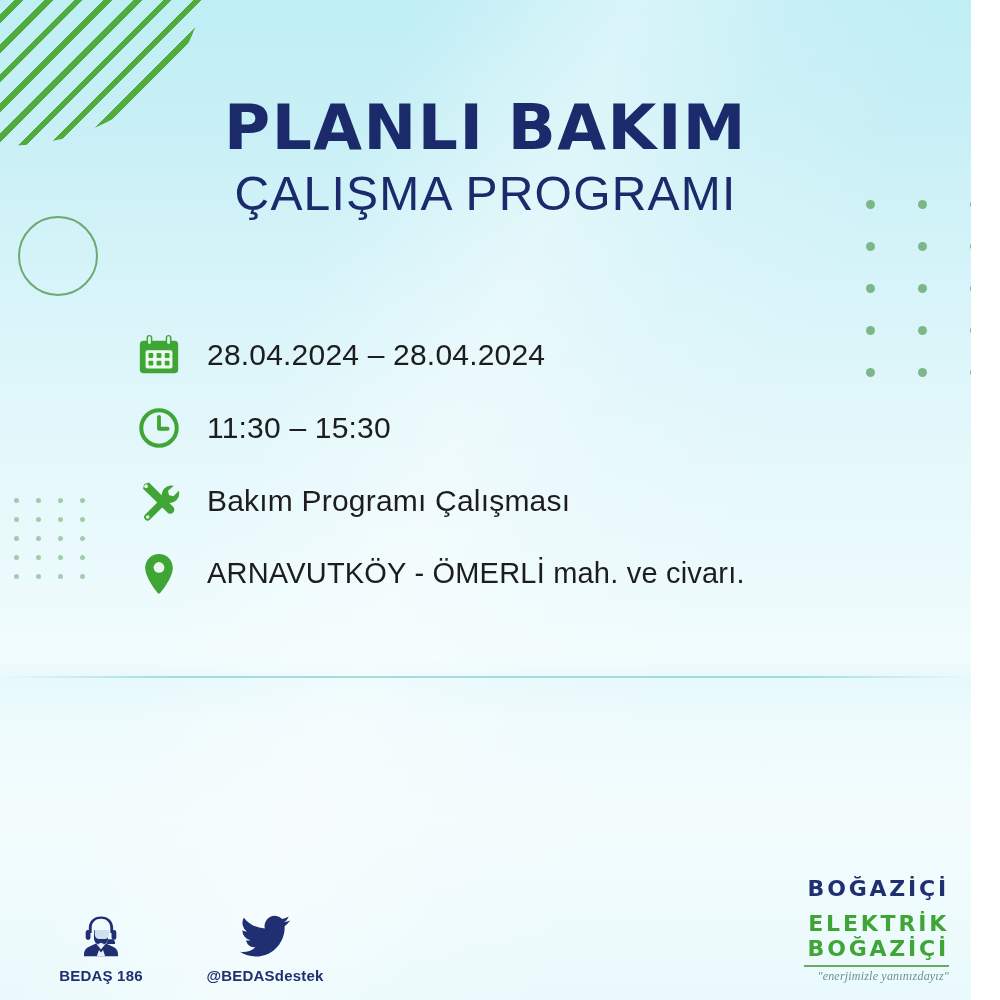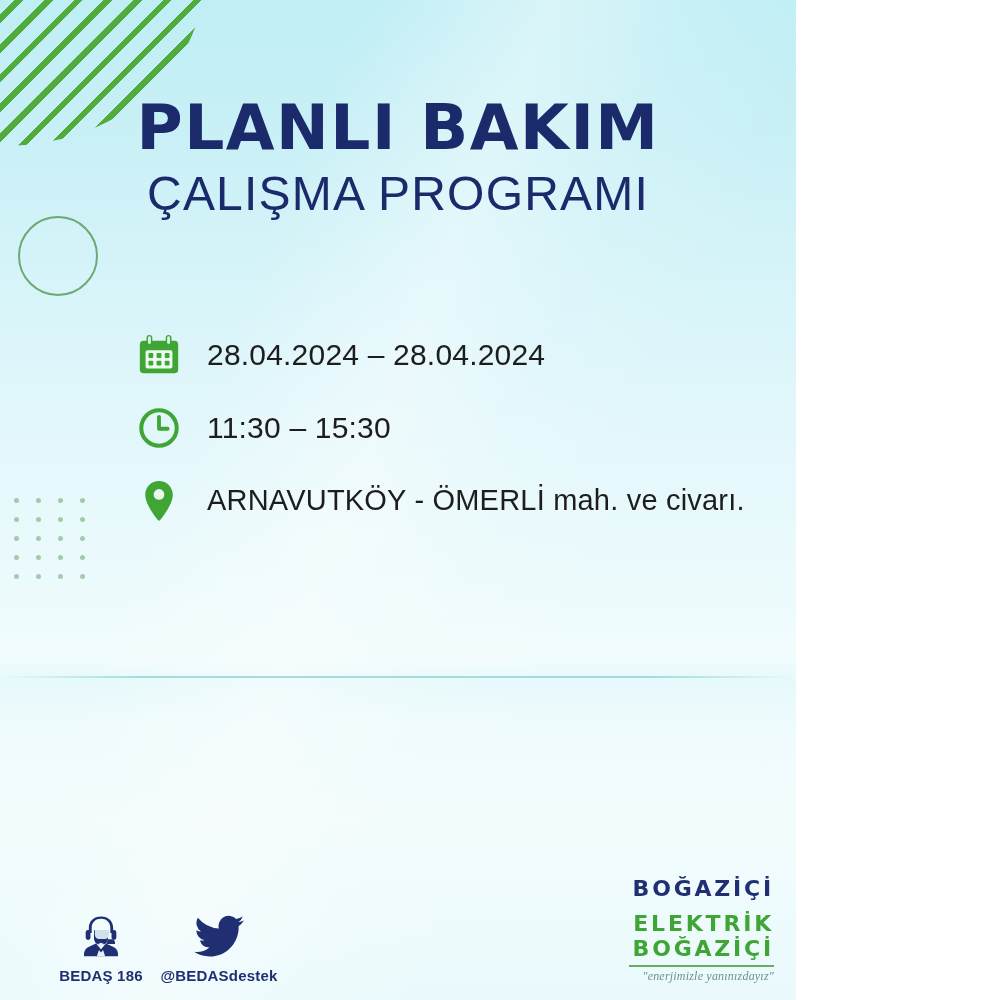--- a/index.html
+++ b/index.html
@@ -8,21 +8,21 @@
   }
   body {
     width: 1000px;
     height: 1000px;
     font-family: "Liberation Sans", sans-serif;
     overflow: hidden;
   }
 
   #poster {
     position: relative;
-    width: 796px;
+    width: 971px;
     height: 1000px;
     overflow: hidden;
     background: linear-gradient(180deg,
         #bfeef5 0%,
         #c8f0f6 13%,
         #d6f4f9 28%,
         #e2f7fb 42%,
         #eafafc 55%,
         #f1fcfd 66%,
         #e6f9fb 68.2%,
@@ -155,20 +155,21 @@
   }
   .row.place .txt { font-size: 29px; }
 
   
   .footer {
     position: absolute;
     left: 42px;
     bottom: 16px;
     display: flex;
     align-items: flex-end;
+    gap: 46px;
   }
   .fitem {
     width: 118px;
     text-align: center;
   }
   .fitem .ficon {
     height: 56px;
     display: flex;
     align-items: flex-end;
     justify-content: center;
@@ -298,20 +299,33 @@
     <div class="row">
       <span class="ic">
         <svg width="46" height="46" viewBox="0 0 48 48" aria-hidden="true">
           <circle cx="24" cy="24" r="18.5" fill="none" stroke="#3fa535" stroke-width="4.2"></circle>
           <path d="M24 12.5 V24.8 H33" fill="none" stroke="#3fa535" stroke-width="4" stroke-linecap="round" stroke-linejoin="round"></path>
         </svg>
       </span>
       <span class="txt">11:30 – 15:30</span>
     </div>
 
+    <div class="row">
+      <span class="ic">
+        <svg width="46" height="46" viewBox="0 0 48 48" aria-hidden="true">
+          <g fill="#3fa535">
+            <path d="M39.5 8.2a10 10 0 0 0-12.3 12.4L9.6 38.2a3.6 3.6 0 1 0 5.1 5.1l17.6-17.6A10 10 0 0 0 44.7 13.4l-5.6 5.6-4.6-1.1-1.1-4.6 6.1-5.1z"></path>
+            <circle cx="12.2" cy="40.7" r="1.9" fill="#e9f8ec"></circle>
+            <path d="M8.5 6.2l5-1.4 24.7 24.6a4.3 4.3 0 1 1-6 6L7.4 11.1z"></path>
+            <circle cx="10.5" cy="8.6" r="2" fill="#e9f8ec"></circle>
+          </g>
+        </svg>
+      </span>
+      <span class="txt">Bakım Programı Çalışması</span>
+    </div>
 
     <div class="row place">
       <span class="ic">
         <svg width="46" height="46" viewBox="0 0 48 48" aria-hidden="true">
           <path d="M24 3C16 3 9.6 9.4 9.6 17.4c0 10.6 12.1 25.1 13.2 26.4a1.6 1.6 0 0 0 2.4 0c1.1-1.3 13.2-15.8 13.2-26.4C38.4 9.4 32 3 24 3z" fill="#3fa535"></path>
           <circle cx="24" cy="17.2" r="5.6" fill="#e9f8ec"></circle>
         </svg>
       </span>
       <span class="txt">ARNAVUTKÖY - ÖMERLİ mah. ve civarı.</span>
     </div>

